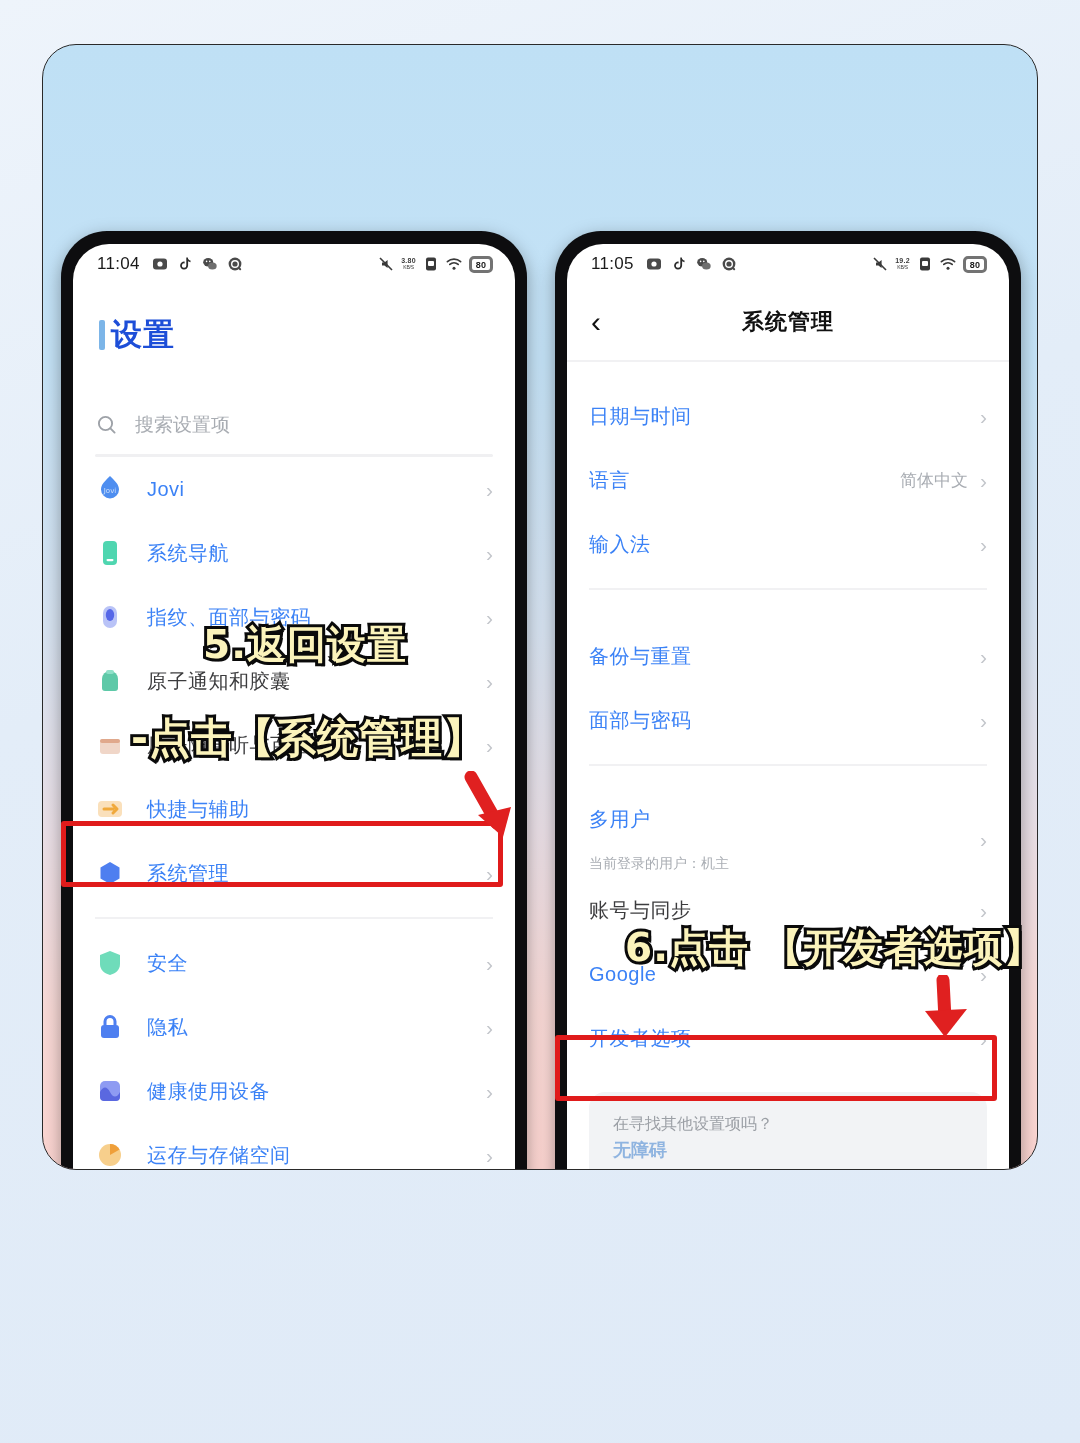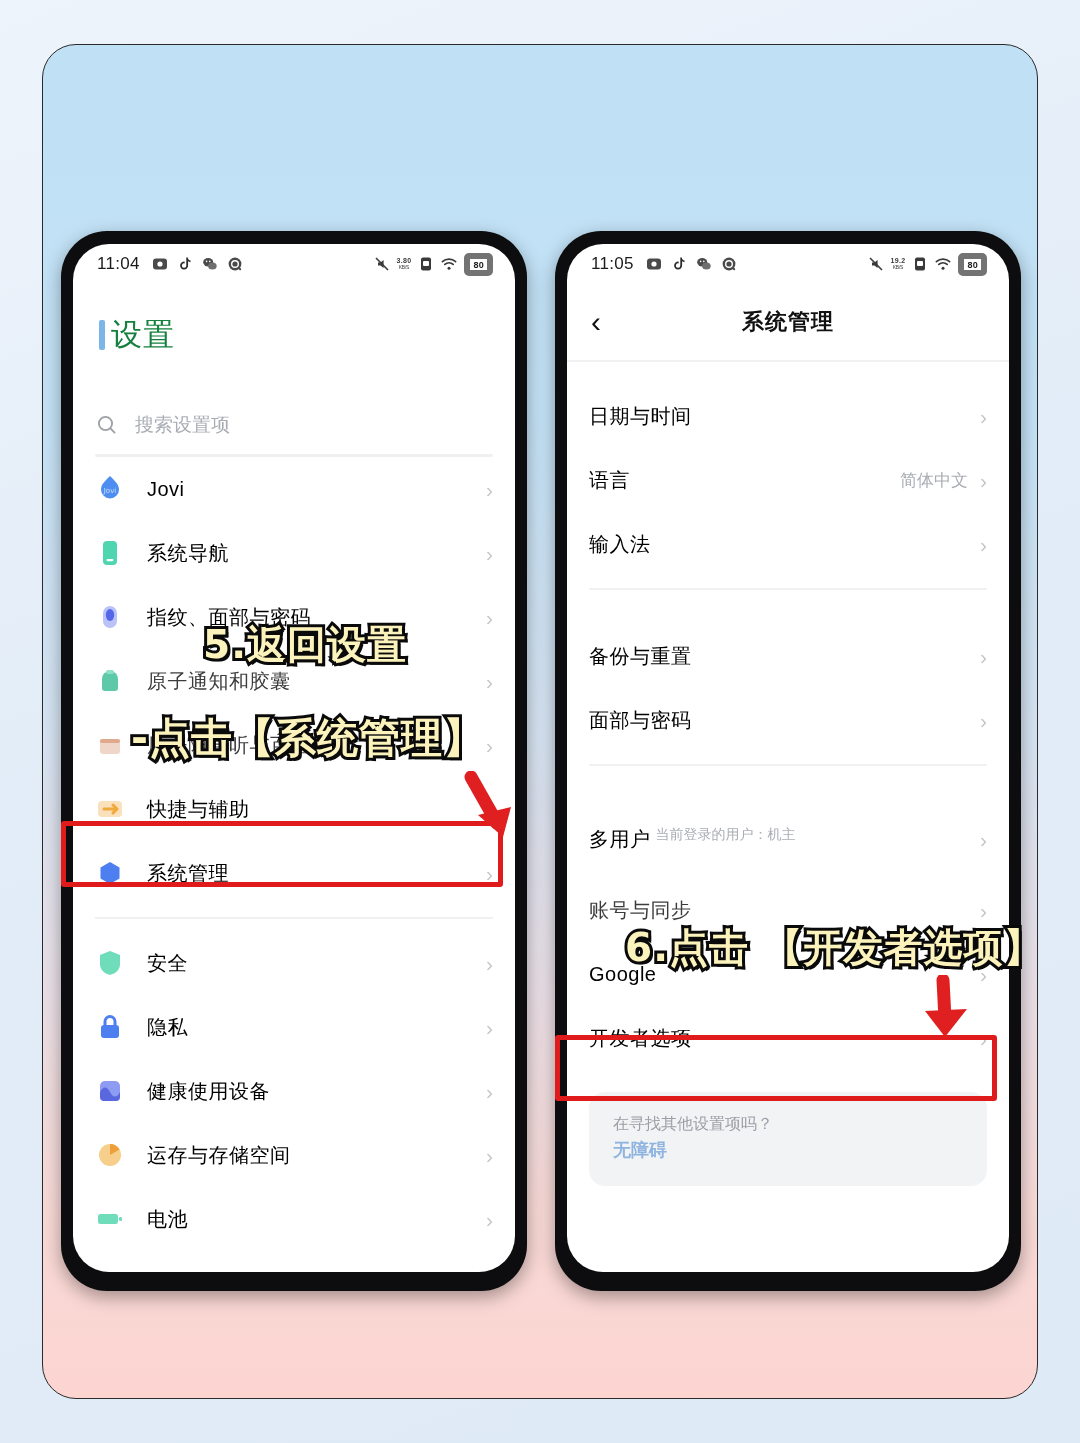--- a/index.html
+++ b/index.html
@@ -8,21 +8,21 @@
     font-family: "Liberation Sans", "DejaVu Sans", sans-serif;
     background: linear-gradient(160deg, #eef4fb 0%, #e3edf8 40%, #dfeaf7 100%);
     overflow: hidden;
     position: relative;
   }
 
   
   #card {
     position: absolute;
     left: 42px; top: 44px;
-    width: 996px; height: 1355px;
+    width: 996px; height: 1126px;
     border: 1.5px solid #2a2a2a;
     border-radius: 34px;
     background: linear-gradient(180deg,
         #bfe0f5 0%, #c4e2f6 28%, #d7e3f1 52%,
         #eadfe6 70%, #f8d9d6 86%, #fcd5d1 100%);
     overflow: hidden;
   }
 
   
   .phone {
@@ -61,52 +61,52 @@
     font-size: 16px; color: #222;
     letter-spacing: .3px;
   }
   .clock { font-size: 17px; font-weight: 500; color:#1b1b1b; }
   .sb-left-icons { display: flex; gap: 9px; margin-left: 12px; align-items:center; }
   .sb-right { margin-left: auto; display:flex; align-items:center; gap:7px; }
   .sb-ico { width:16px; height:16px; display:block; }
   .net-speed { font-size:7px; line-height:7px; color:#3a3a3a; text-align:center; font-weight:700;}
   .net-speed small { display:block; font-size:5px; font-weight:400; letter-spacing:-.2px;}
   .batt {
-    border:6px solid #737373; border-radius:5px;
+    border:3px solid #737373; border-radius:5px;
     font-size:9px; font-weight:700; color:#1c1c1c;
     padding:1px 3px 0 3px; line-height:10px; min-width:24px; text-align:center;
   }
 
   
   .page-title-wrap{ padding: 30px 0 0 26px; display:flex; align-items:center; }
   .title-bar { width:6px; height:30px; background:#7cb5e8; border-radius:2px; margin-right:6px;}
-  .page-title { font-size:31px; font-weight:400; color:#15803d; letter-spacing:1px;text-align:right;}
+  .page-title { font-size:31px; font-weight:700; color:#1d4ed8; letter-spacing:1px;text-align:right;}
 
   .searchrow{
     margin: 56px 22px 0 22px;
     display:flex; align-items:center; gap:16px;
     padding-bottom: 16px;
   }
   .search-ph { font-size:19px; color:#a9adb3; }
   .sep-line { height:3px; background:#f0f0f2; margin: 0 22px; border-radius:2px;}
 
   
   .list { }
   .row {
     display:flex; align-items:center;
     height:64px; padding: 0 22px 0 22px;
     position: relative;
   }
   .row .ico { width:30px; height:30px; margin-right:22px; flex:0 0 30px; }
-  .row .label { font-size:20px; color:#000000; font-weight:500; letter-spacing:.5px;}
+  .row .label { font-size:20px; color:#3b82f6; font-weight:500; letter-spacing:.5px;}
   .row .value { margin-left:auto; font-size:17px; color:#a9adb3; margin-right:12px;}
   .chev { margin-left:auto; color:#c3c6cb; font-size:21px; line-height:1; font-weight:300;}
   .row .value + .chev { margin-left:0; }
   .row.sub { height:78px; align-items:center; }
-  .row.sub .txtcol{ display:flex; flex-direction:row; gap:5px;}
+  .row.sub .txtcol{ display:flex; flex-direction:column; gap:22px;}
   .row.sub .sublabel{ font-size:14px; color:#a9adb3;}
   .gap { height: 22px; }
   .divider { height:2px; background:#f1f1f3; margin: 12px 22px 12px 22px;}
 
   
   .navbar {
     height:76px; display:flex; align-items:center; position:relative;
     padding: 0 24px;
   }
   .back { font-size:30px; color:#111; font-weight:300; line-height:1; }

